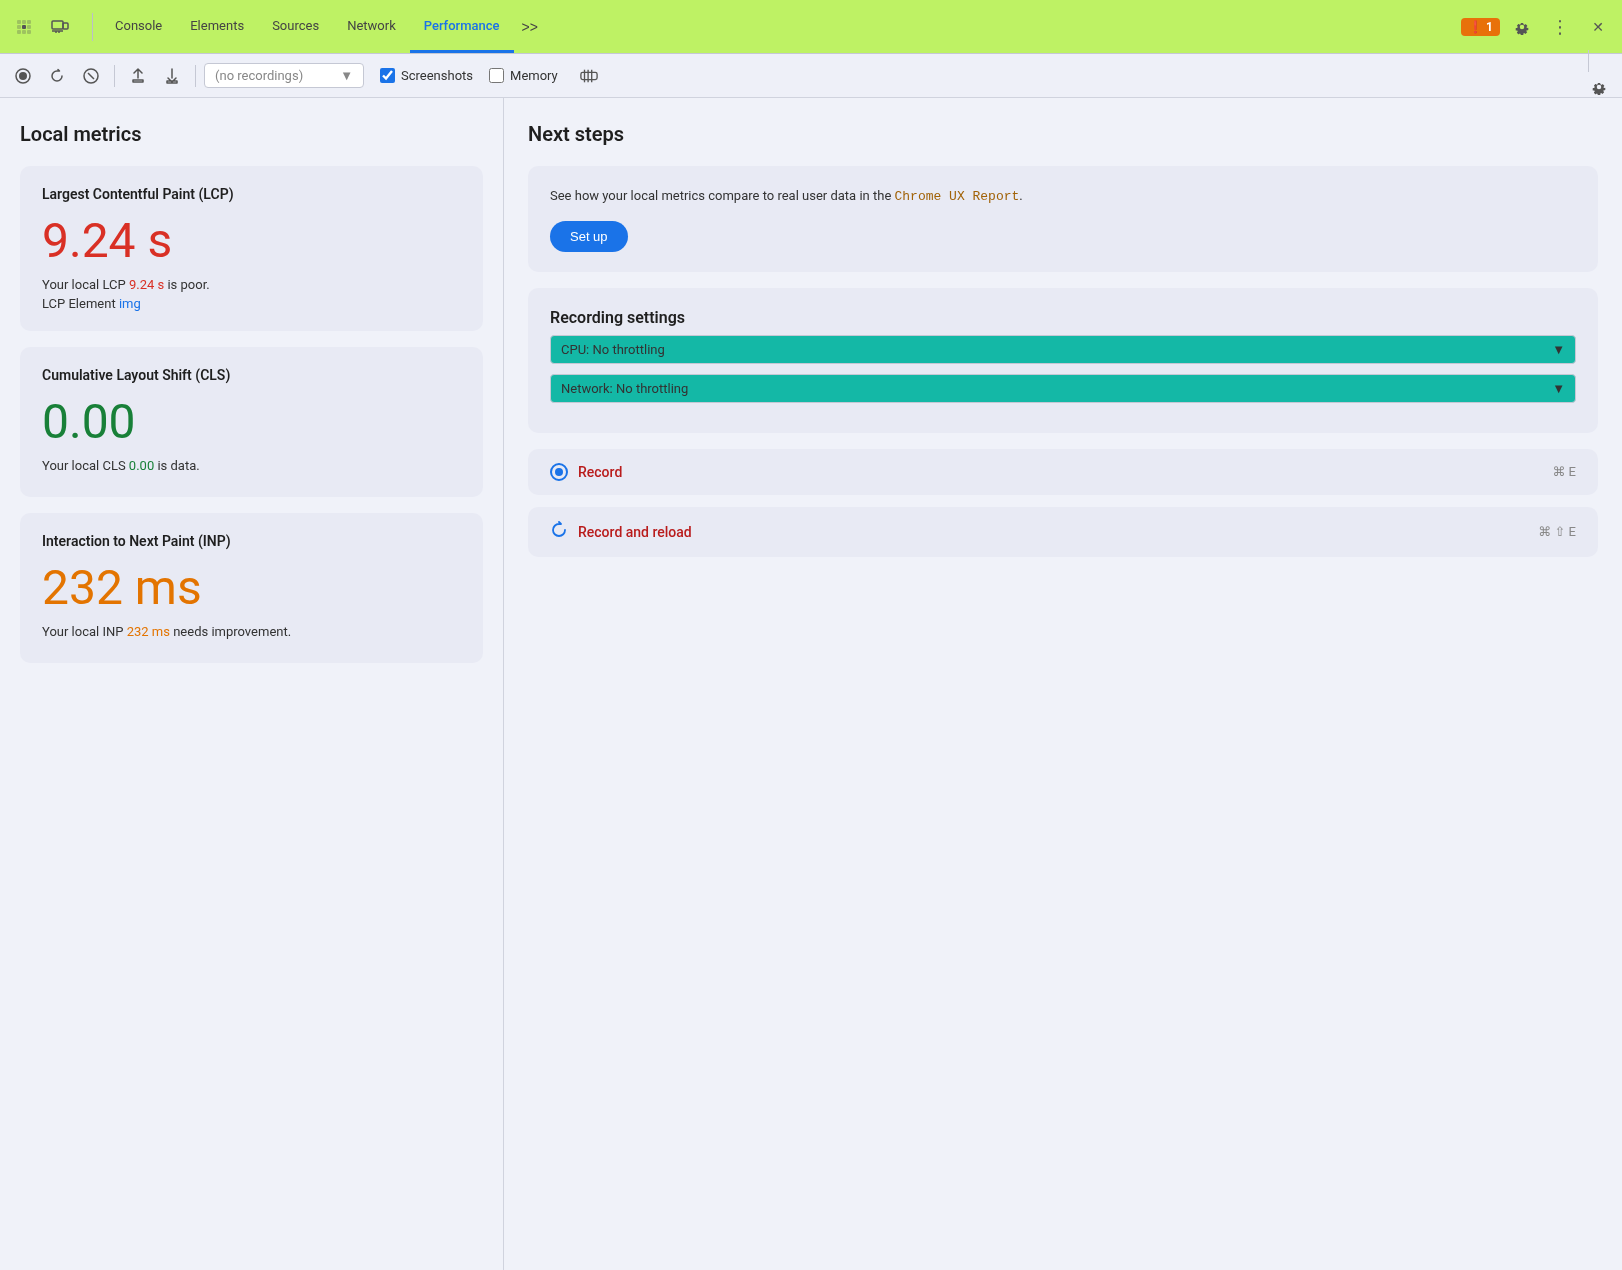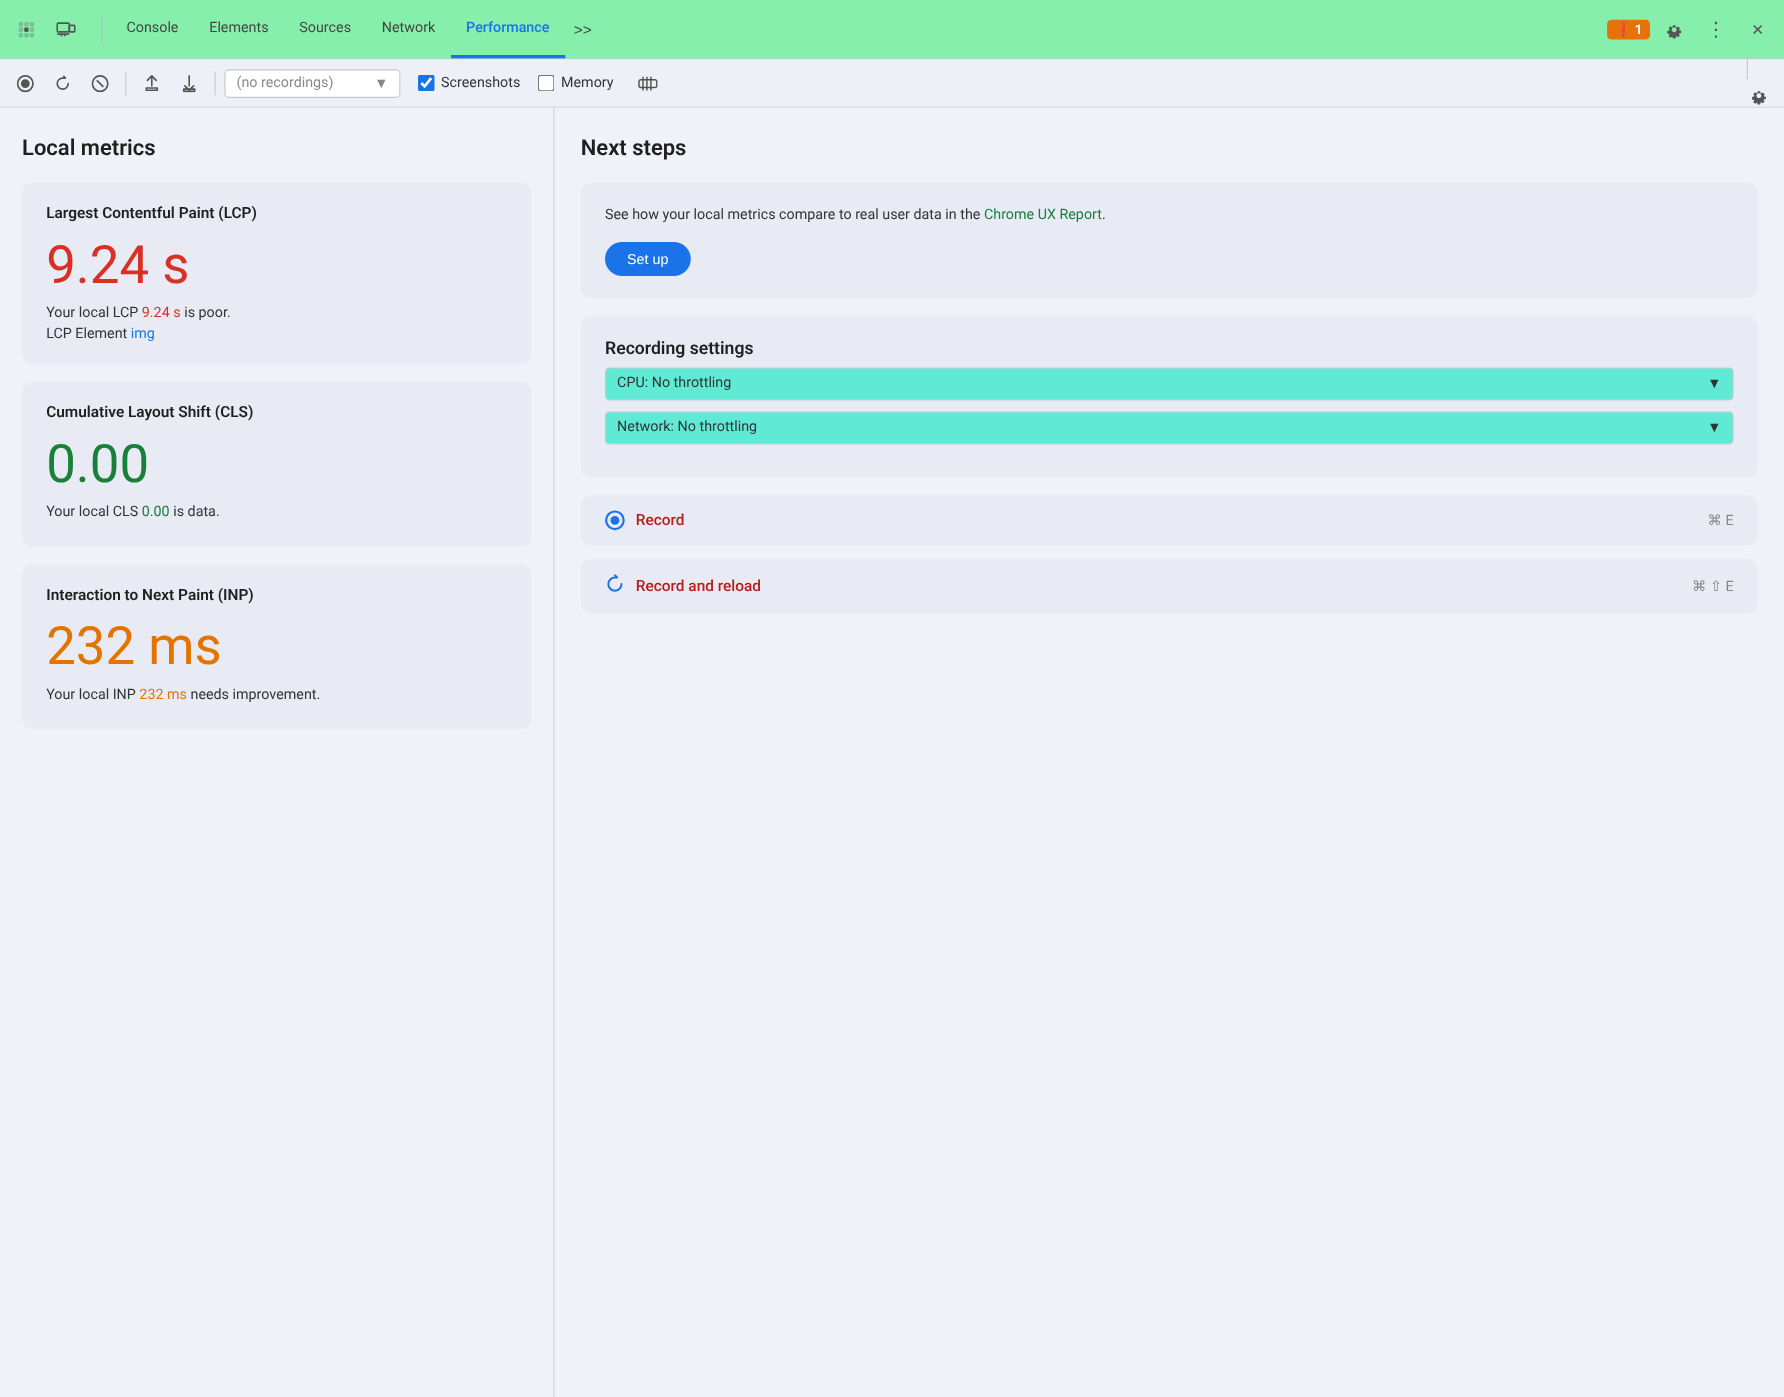--- a/index.html
+++ b/index.html
@@ -9,21 +9,21 @@
       width: 1622px;
       min-height: 1270px;
       font-size: 13px;
       color: #1f1f1f;
     }
 
     
     .devtools-nav {
       display: flex;
       align-items: center;
-      background: #86efac;
+      background: #bef264;
       border-bottom: 1px solid #c5c8d4;
       height: 54px;
       padding: 0 8px;
       gap: 2px;
     }
 
     .nav-icon-group {
       display: flex;
       align-items: center;
       gap: 4px;
@@ -263,42 +263,43 @@
     }
 
     .next-step-card-desc {
       font-size: 13px;
       color: #333;
       line-height: 1.5;
       margin-bottom: 14px;
     }
 
     .next-step-card-desc a {
-      color: #15803d;
+      color: #a16207;
       text-decoration: none;
+      font-family: Liberation Mono, monospace;
     }
 
     .setup-btn {
       background: #1a73e8;
       color: white;
       border: none;
       border-radius: 20px;
       padding: 8px 20px;
       font-size: 13px;
       font-weight: 500;
       cursor: pointer;
     }
 
     .setting-dropdown {
       display: flex;
       align-items: center;
       border: 1px solid #c5c8d4;
       border-radius: 4px;
       padding: 6px 10px;
-      background: #5eead4;
+      background: #14b8a6;
       cursor: pointer;
       font-size: 13px;
       color: #333;
       min-width: 220px;
       justify-content: space-between;
       margin-bottom: 10px;
     }
 
     .action-card {
       background: #e8eaf4;

